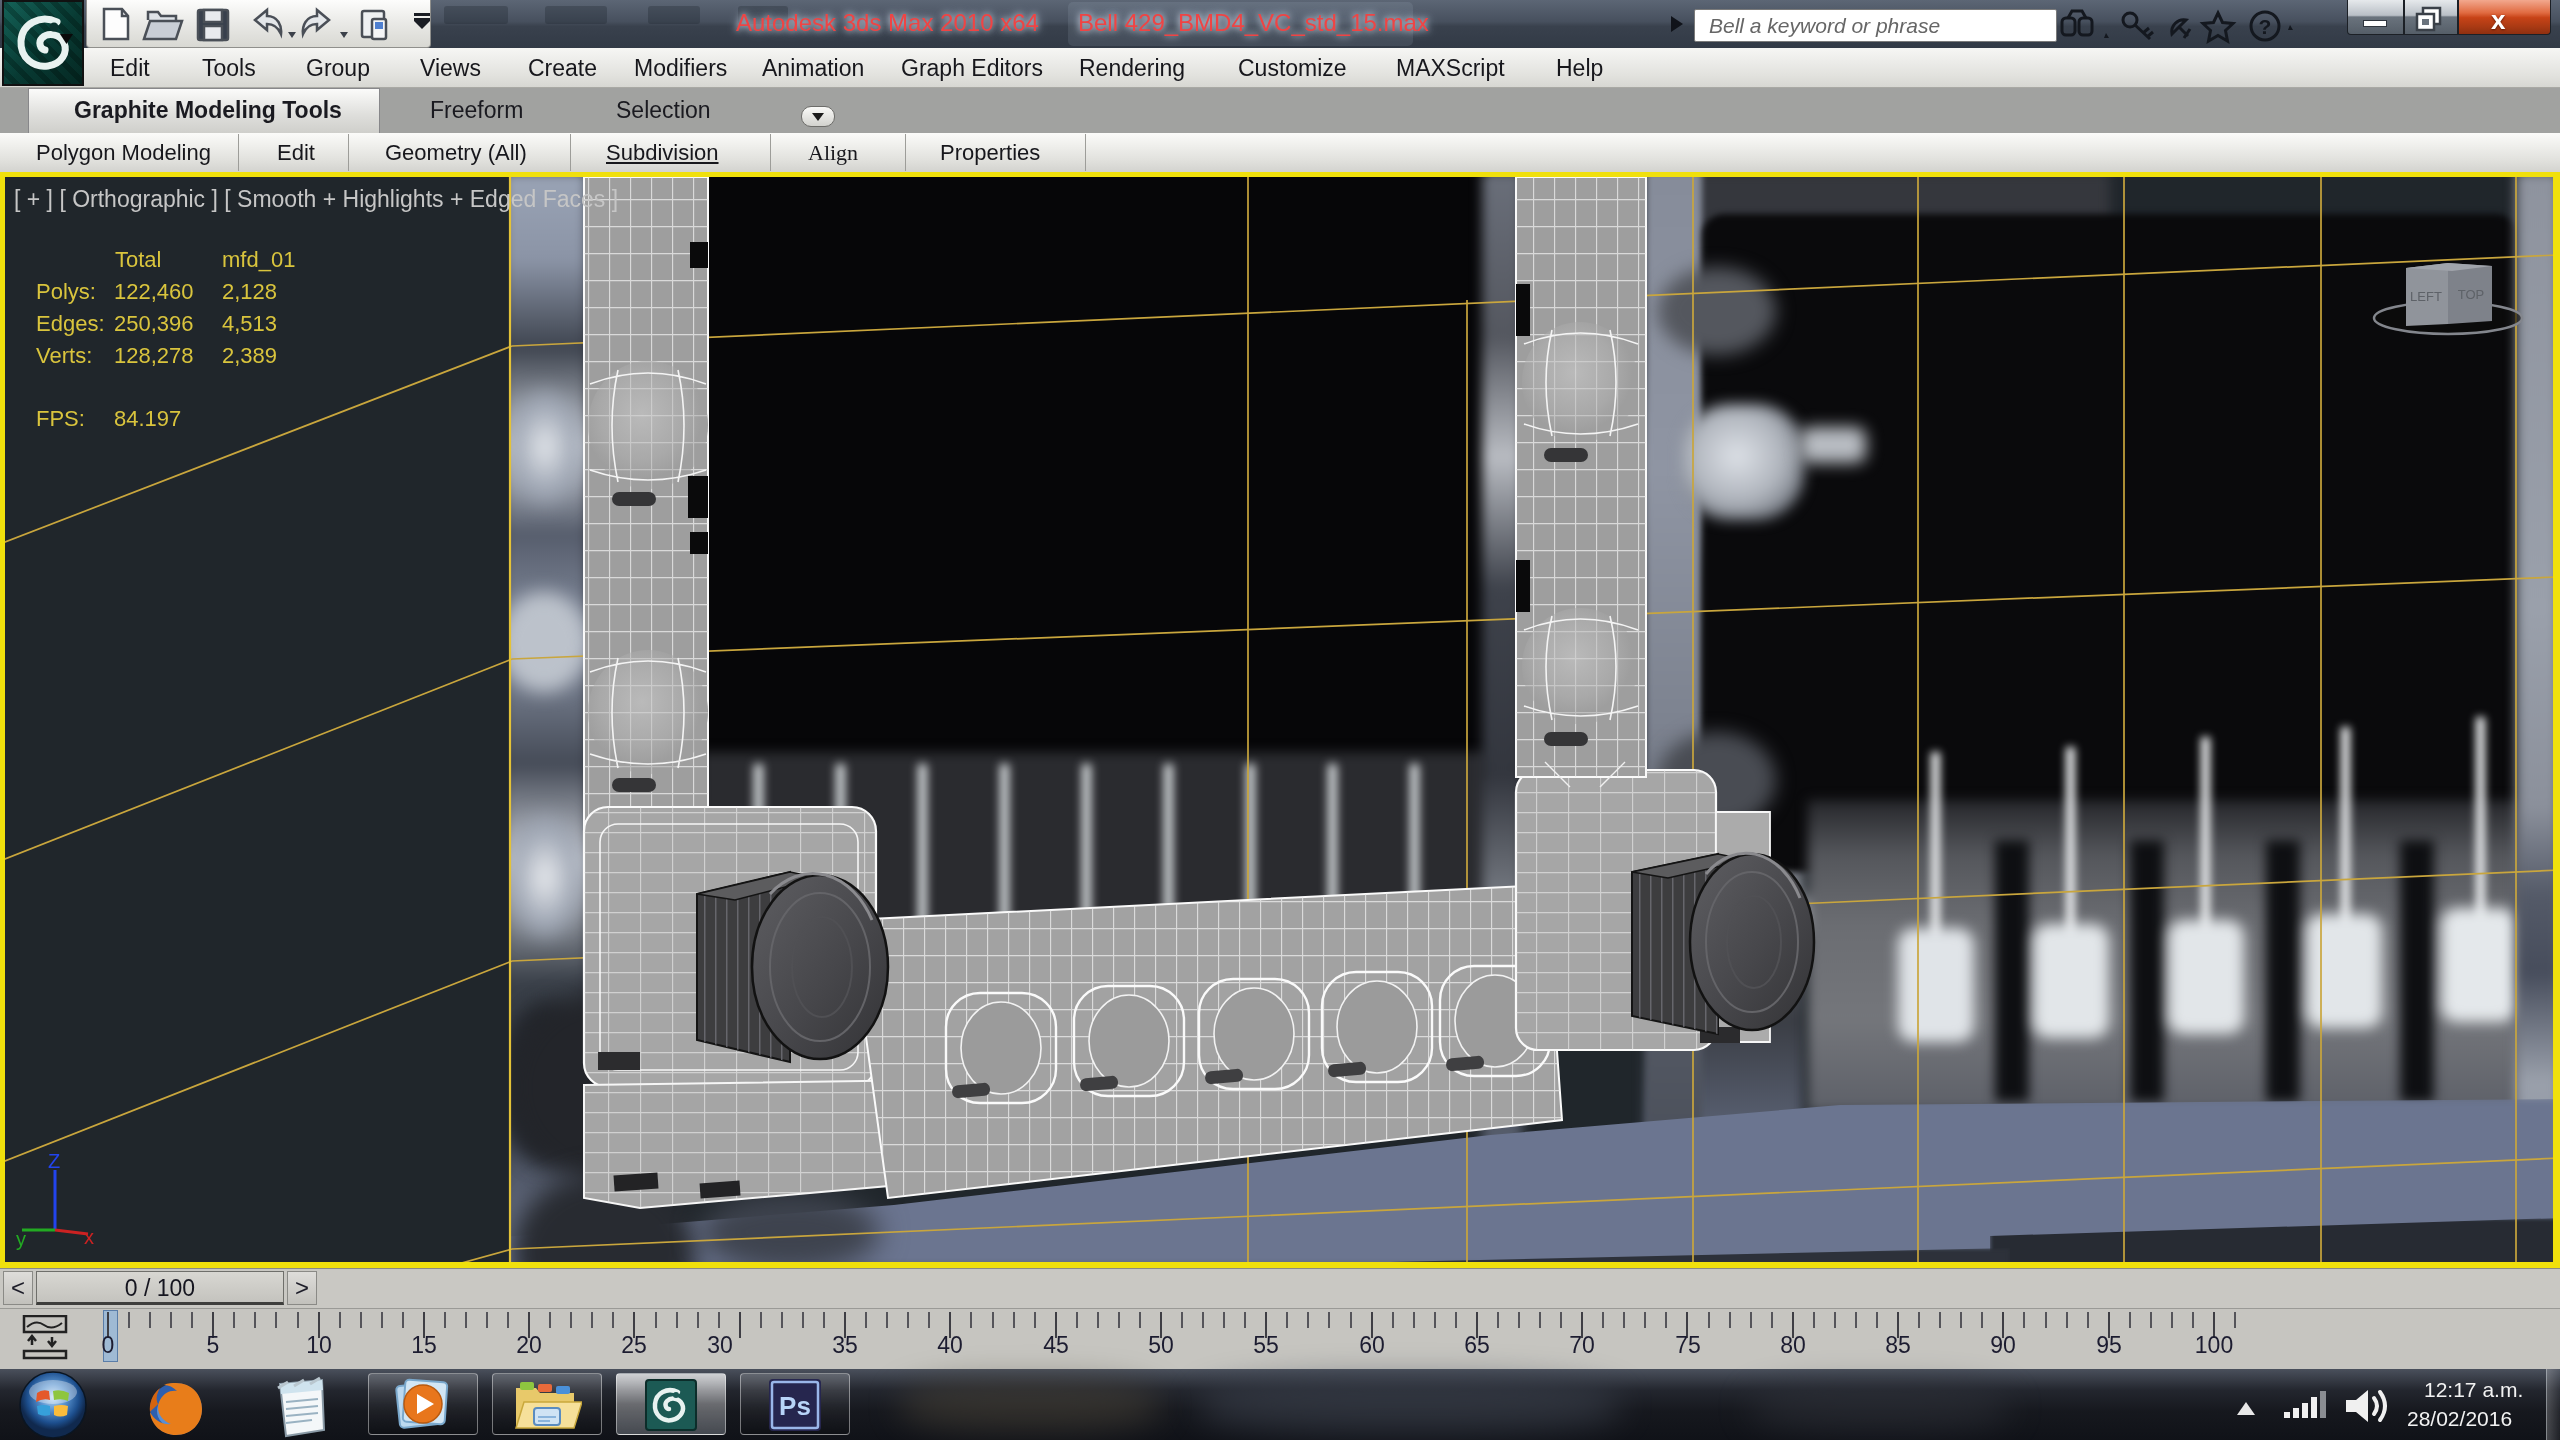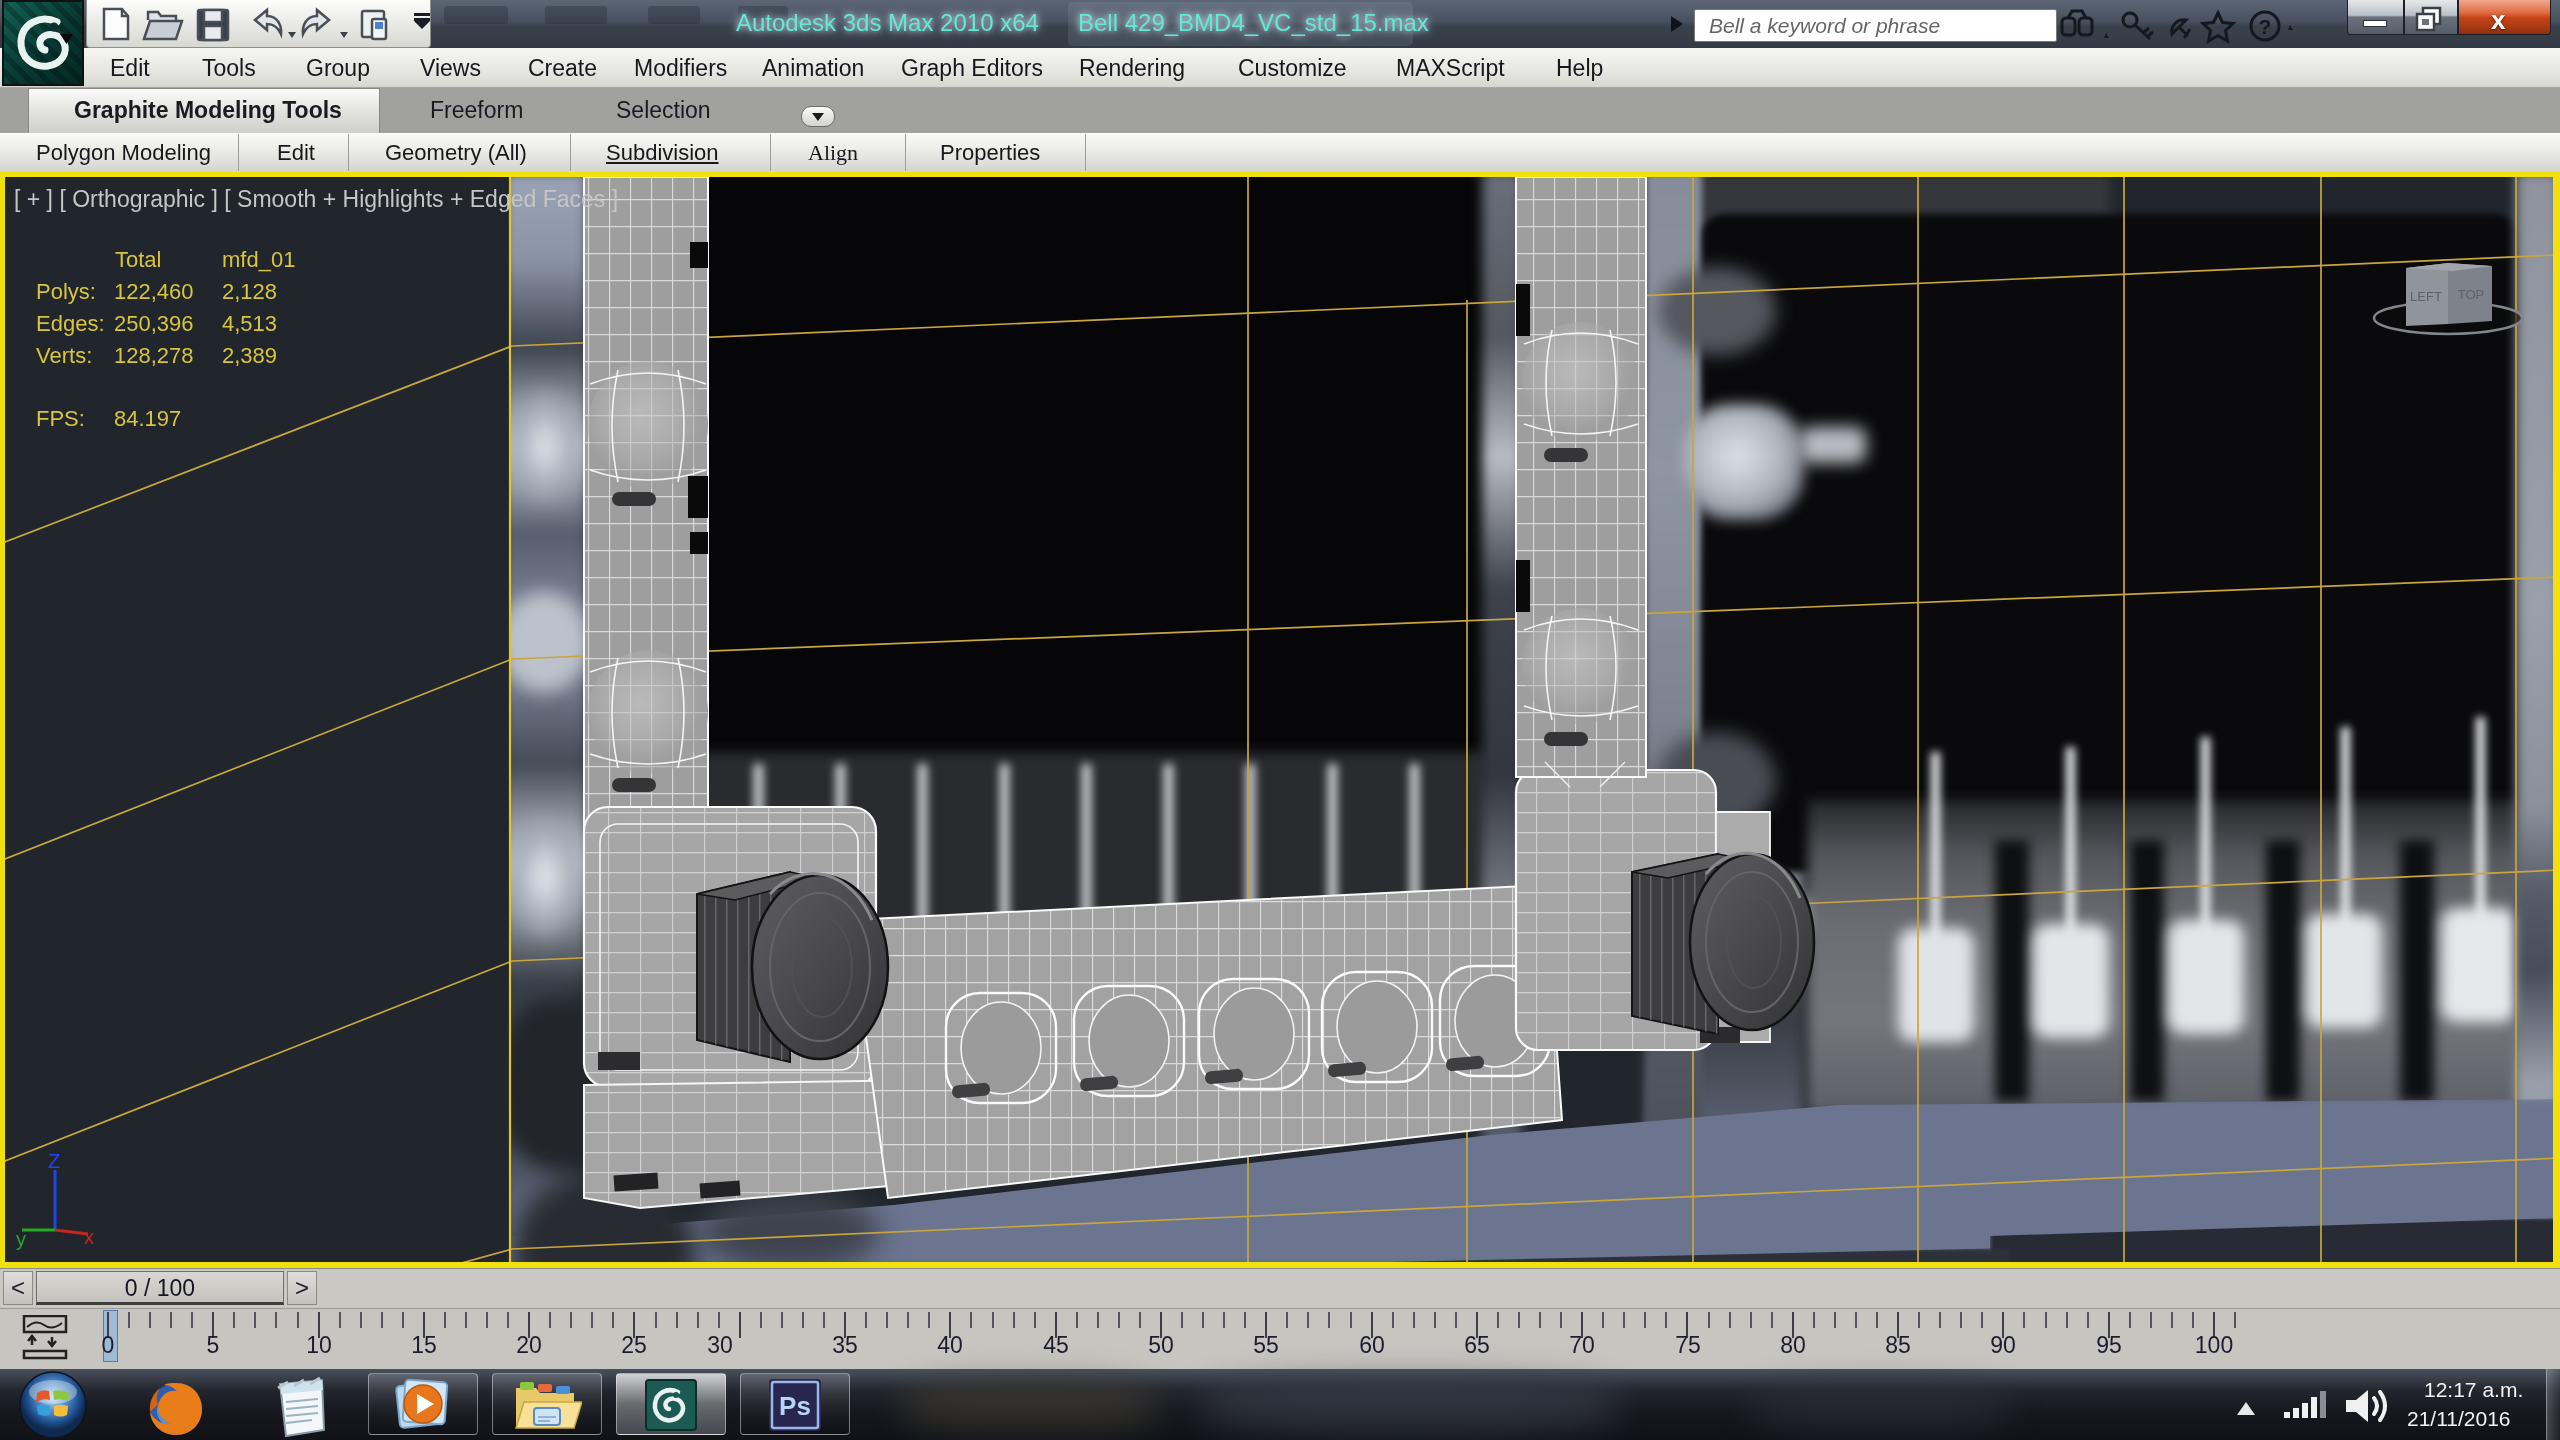--- a/index.html
+++ b/index.html
@@ -6,21 +6,21 @@
 html,body { width:2560px; height:1440px; overflow:hidden; background:#000; font-family:"Liberation Sans",sans-serif; }
 #stage { position:absolute; left:0; top:0; width:2560px; height:1440px; overflow:hidden; }
 .abs { position:absolute; }
 
 
 #titlebar { left:0; top:0; width:2560px; height:48px;
   background:linear-gradient(#5c6675 0%, #47505e 45%, #39414d 55%, #323a46 100%); }
 #applogo { left:2px; top:0; width:82px; height:86px; background:repeating-linear-gradient(45deg,#2a6660 0 6px,#1b4f49 6px 12px),linear-gradient(135deg,#3e7a74,#174843 55%,#0e332f); background-blend-mode:overlay; border:2px solid #111; z-index:30;}
 #qat { left:86px; top:0; width:345px; height:48px; background:linear-gradient(#fdfdfc,#e9e9e6 50%,#d8d8d3); border:1px solid #8f8f8c; border-top:none; border-radius:0 0 4px 4px; }
 .ghost { background:rgba(20,26,36,0.26); border-radius:3px; }
-.ttext { color:#5eead4; font-size:24px; text-shadow:0 0 6px rgba(220,230,245,0.9), 0 0 12px rgba(200,215,235,0.7); white-space:nowrap; }
+.ttext { color:#ef4444; font-size:24px; text-shadow:0 0 6px rgba(220,230,245,0.9), 0 0 12px rgba(200,215,235,0.7); white-space:nowrap; }
 #searchbox { left:1694px; top:9px; width:363px; height:33px; background:#fff; border:1px solid #7a7a7a; border-radius:2px; color:#666; font-style:italic; font-size:21px; line-height:31px; padding-left:14px; }
 .winbtn { top:0; height:35px; border:1px solid #1c2026; border-top:none; }
 #btnmin { left:2347px; width:57px; background:linear-gradient(#e6e9ec,#b9bfc6 45%,#6a737d 50%,#555e68); border-radius:0 0 0 4px;}
 #btnmax { left:2404px; width:54px; background:linear-gradient(#e6e9ec,#b9bfc6 45%,#6a737d 50%,#555e68);}
 #btnclose { left:2458px; width:93px; background:linear-gradient(#f2a88e 0%,#e06a40 38%,#c74317 52%,#aa3a14 78%,#8f2f10 100%); border-radius:0 0 4px 0;}
 .wglyph { position:absolute; color:#fff; font-weight:bold; }
 
 
 #menubar { left:0; top:48px; width:2560px; height:40px; background:linear-gradient(#f6f6f4,#e2e2de 70%,#d7d7d2); border-bottom:1px solid #a9a9a4; }
 .menuitem { position:absolute; top:55px; color:#17171c; font-size:23px; }
@@ -522,16 +522,16 @@
       <rect x="20" y="17" width="6" height="15"></rect>
       <rect x="29" y="11" width="6" height="21"></rect>
       <rect x="38" y="5" width="6" height="27" fill="#8a8d92"></rect>
     </g>
   </svg>
   <svg class="abs" style="left:2342px;top:1384px" width="54" height="44" viewBox="0 0 54 44">
     <path d="M4 16 L14 16 L26 6 L26 38 L14 28 L4 28 z" fill="#f0f0f0"></path>
     <path d="M32 14 Q38 22 32 30 M38 8 Q48 22 38 36" stroke="#f0f0f0" stroke-width="4" fill="none" stroke-linecap="round"></path>
   </svg>
   <div class="traytxt" style="left:2424px;top:1378px;font-size:21px;">12:17 a.m.</div>
-  <div class="traytxt" style="left:2407px;top:1407px;font-size:21px;">21/11/2016</div>
+  <div class="traytxt" style="left:2407px;top:1407px;font-size:21px;">28/02/2016</div>
   <div class="abs" style="left:2546px;top:1369px;width:14px;height:71px;background:linear-gradient(90deg,rgba(255,255,255,0.22),rgba(255,255,255,0.06));border-left:1px solid rgba(230,235,240,0.5);"></div>
 
 </div>
 
 </body></html>

